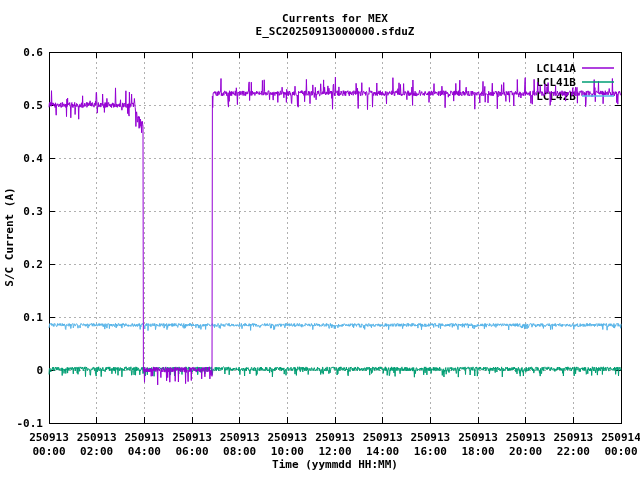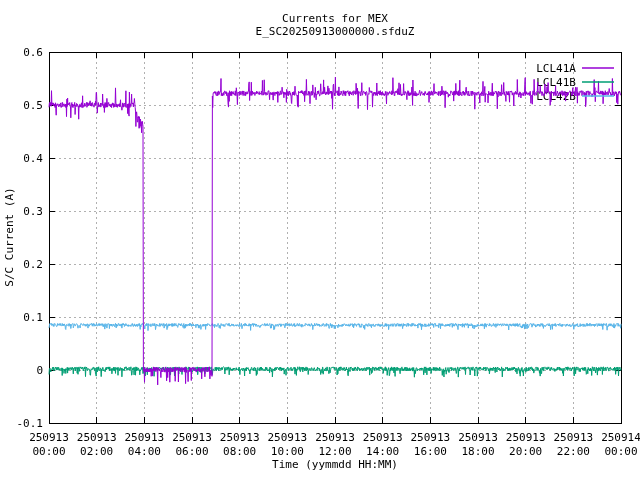--- a/index.html
+++ b/index.html
@@ -1,21 +1,21 @@
 <!DOCTYPE html>
 <html><head>
 <meta charset="utf-8">
 <style>
   html,body{margin:0;padding:0;}
   body{
     width:640px;height:480px;background:#ffffff;
     font-family:"DejaVu Sans Mono","Liberation Mono",monospace;
     position:relative;overflow:hidden;
   }
-  #chart-wrap{position:absolute;left:0;top:0;width:592px;height:480px;}
+  #chart-wrap{position:absolute;left:0;top:0;width:592px;height:480px;font-weight:bold;}
   svg text{
     font-family:"DejaVu Sans Mono","Liberation Mono",monospace;
     font-size:11px;fill:#000000;
   }
   .t-center{text-anchor:middle;}
 </style>
 </head>
 <body>
 
 <div id="chart-wrap">

